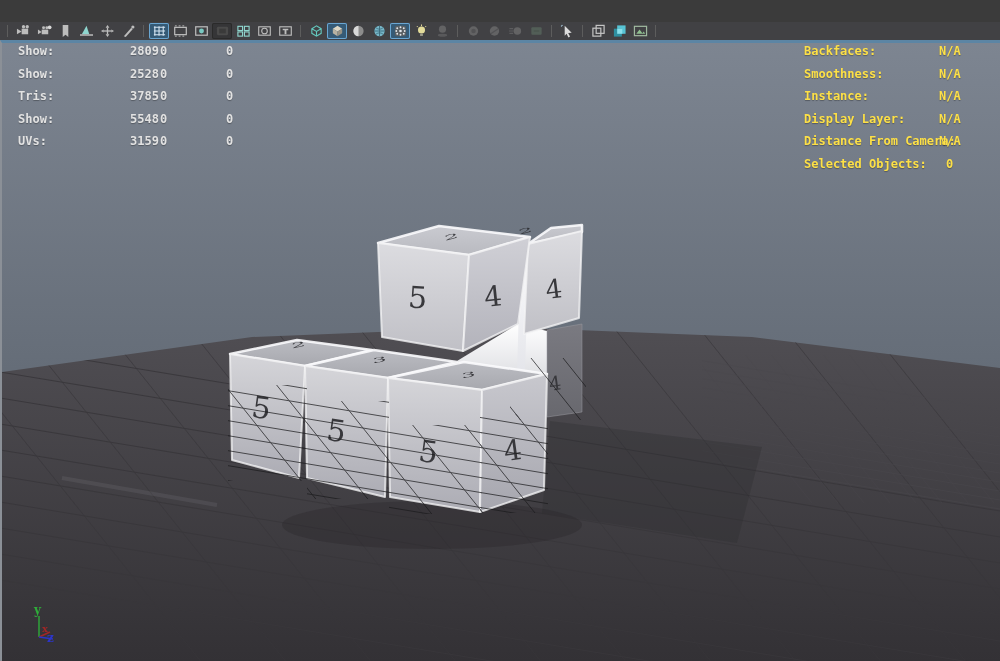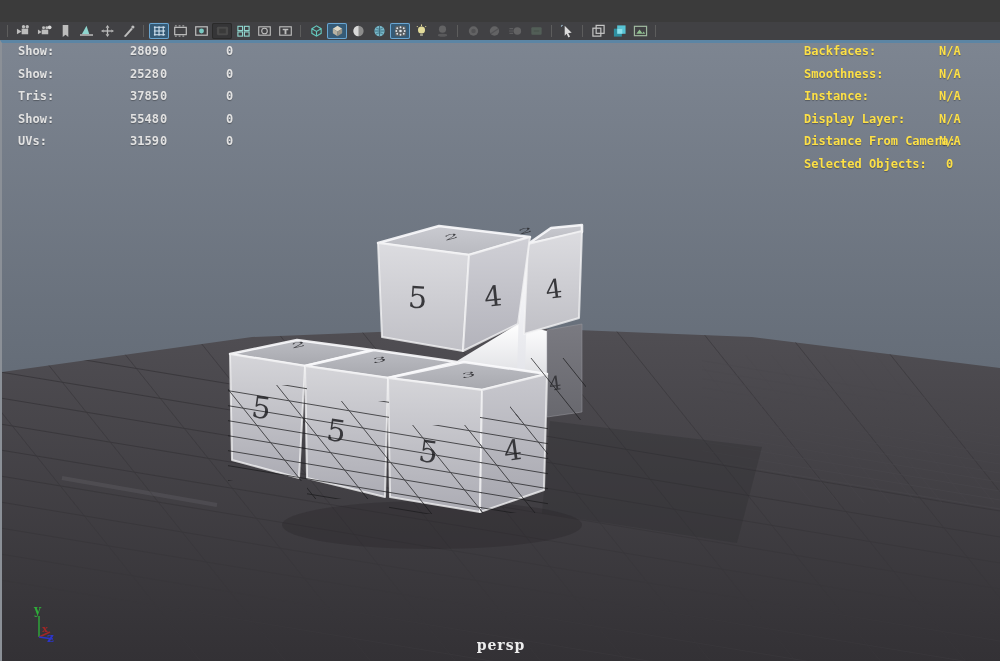--- a/index.html
+++ b/index.html
@@ -517,21 +517,20 @@
       <div class="hr-row">
         <span class="hr-label">Distance From Camera:</span>
         <span class="hr-val">N/A</span>
       </div>
       <div class="hr-row">
         <span class="hr-label">Selected Objects:</span>
         <span class="hr-val">0</span>
       </div>
     </div>
 
-    <div class="persp-label">persp</div>
 
     <svg class="axis-gizmo" width="40" height="45" viewBox="0 0 40 45">
       <line x1="17" y1="34" x2="17" y2="13" stroke="#2f9e3a" stroke-width="1.6"></line>
       <line x1="17" y1="34" x2="28" y2="29" stroke="#a12727" stroke-width="1.6"></line>
       <line x1="17" y1="34" x2="31" y2="36" stroke="#2c35c8" stroke-width="1.6"></line>
       <text x="12" y="11" font-family="DejaVu Serif,serif" font-weight="bold" font-size="12" fill="#2fae3a">y</text>
       <text x="20" y="29" font-family="DejaVu Serif,serif" font-weight="bold" font-size="10" fill="#a12727">x</text>
       <text x="25" y="39" font-family="DejaVu Serif,serif" font-weight="bold" font-size="12" fill="#2c35c8">z</text>
     </svg>
 

